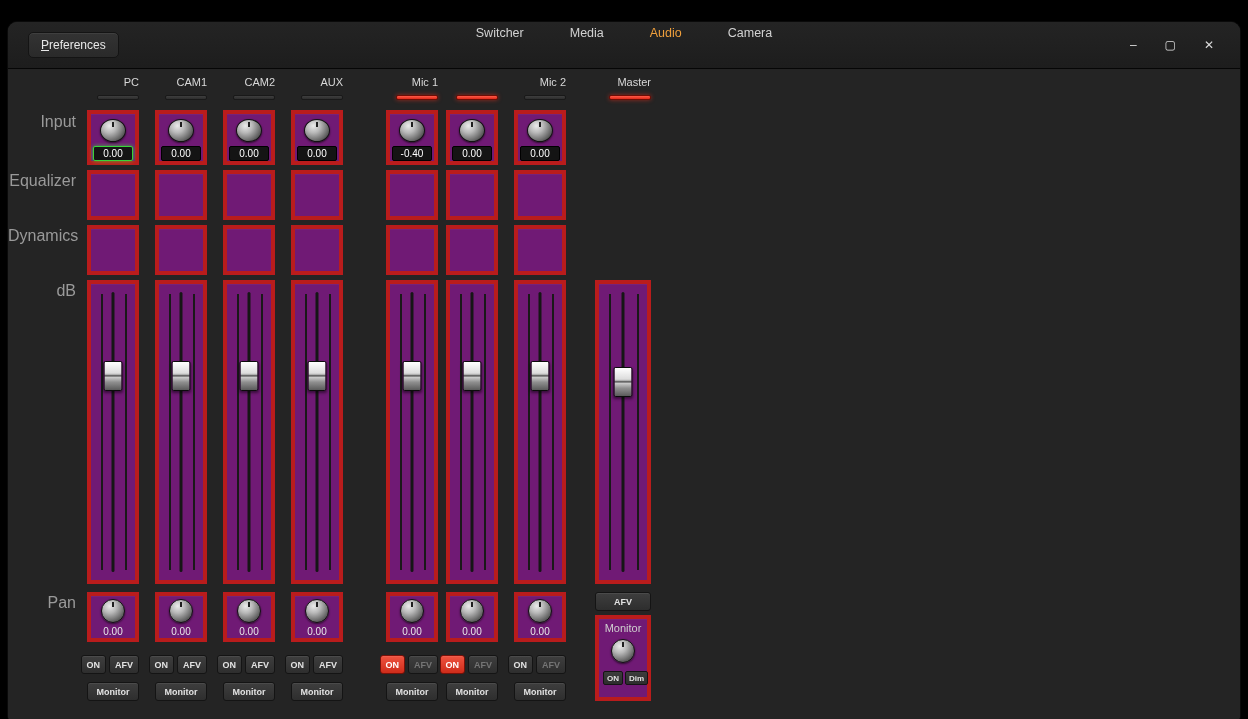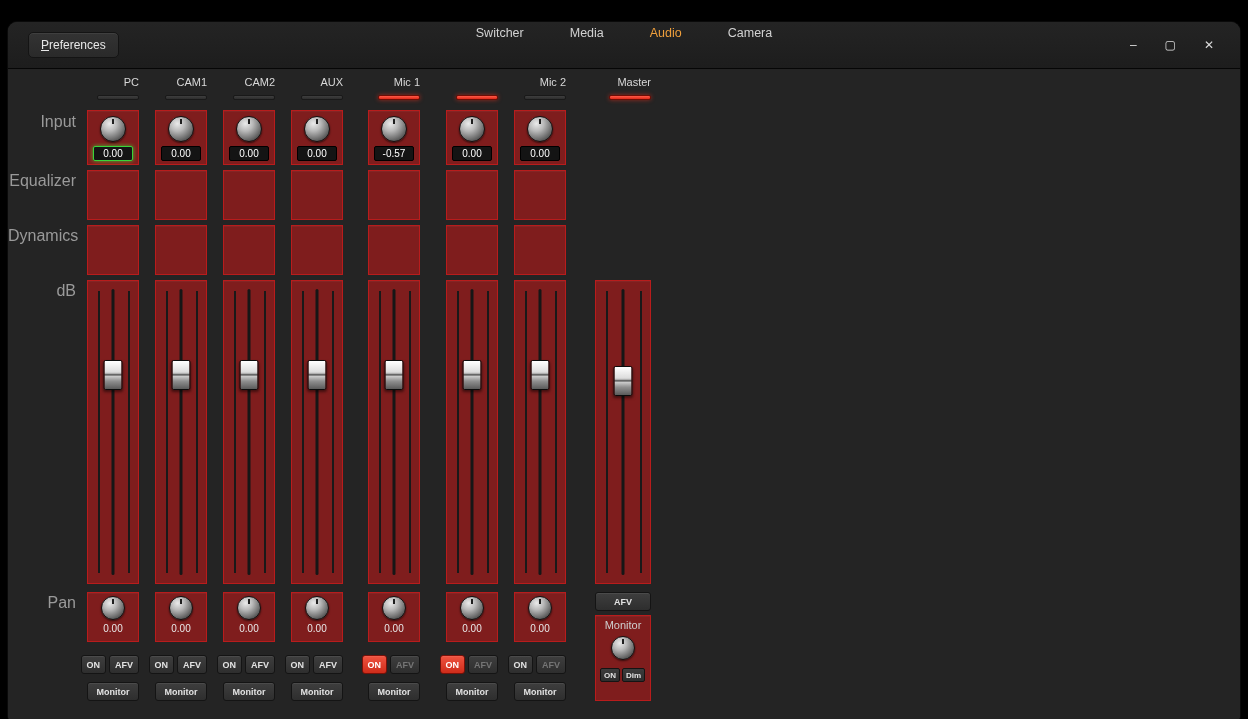--- a/index.html
+++ b/index.html
@@ -35,21 +35,21 @@
   .strip { position:absolute; top:0; width:52px; display:flex;
     flex-direction:column; align-items:flex-end; }
   .strip.master { width:56px; }
   .ch-label { height:14px; margin-top:7px; font-size:11px; color:#d8d8d8;
     white-space:nowrap; }
   .meter { margin-top:5px; width:42px; height:5px; border-radius:2px;
     background:linear-gradient(#3e3e3e,#2e2e2e); border:1px solid #191919; }
   .meter.active { background:linear-gradient(#ff5b49,#df2918);
     border-color:#6e0d05; box-shadow:0 0 4px rgba(255,50,30,.55); }
 
-  .sec { width:52px; background:#7f1d1d; border:1px solid #b91c1c;
+  .sec { width:52px; background:#701a75; border:4px solid #b91c1c;
     box-shadow:inset 0 1px 0 rgba(255,255,255,.04); }
   .master .sec { width:56px; }
   .sec.input { margin-top:10px; height:55px; display:flex; flex-direction:column;
     align-items:center; }
   .sec.eq  { margin-top:5px; height:50px; }
   .sec.dyn { margin-top:5px; height:50px; }
   .sec.db  { margin-top:5px; height:304px; position:relative; }
   .sec.db.mdb { margin-top:180px; }
   .sec.pan { margin-top:8px; height:50px; display:flex; flex-direction:column;
     align-items:center; }
@@ -223,26 +223,26 @@
         <div class="knob"></div>
         <div class="pan-val">0.00</div>
       </div>
       <div class="btn-row">
         <button class="mini">ON</button>
         <button class="mini">AFV</button>
       </div>
       <button class="monitor">Monitor</button>
     </div>
 
-    <div class="strip" style="left:360px">
+    <div class="strip" style="left:378px">
       <div class="ch-label">Mic 1</div>
       <div class="meter active"></div>
       <div class="sec input">
         <div class="knob"></div>
-        <div class="vbox">-0.57</div>
+        <div class="vbox">-0.40</div>
       </div>
       <div class="sec eq"></div>
       <div class="sec dyn"></div>
       <div class="sec db">
         <div class="groove gl"></div>
         <div class="track"></div>
         <div class="groove gr"></div>
         <div class="handle"></div>
       </div>
       <div class="sec pan">

